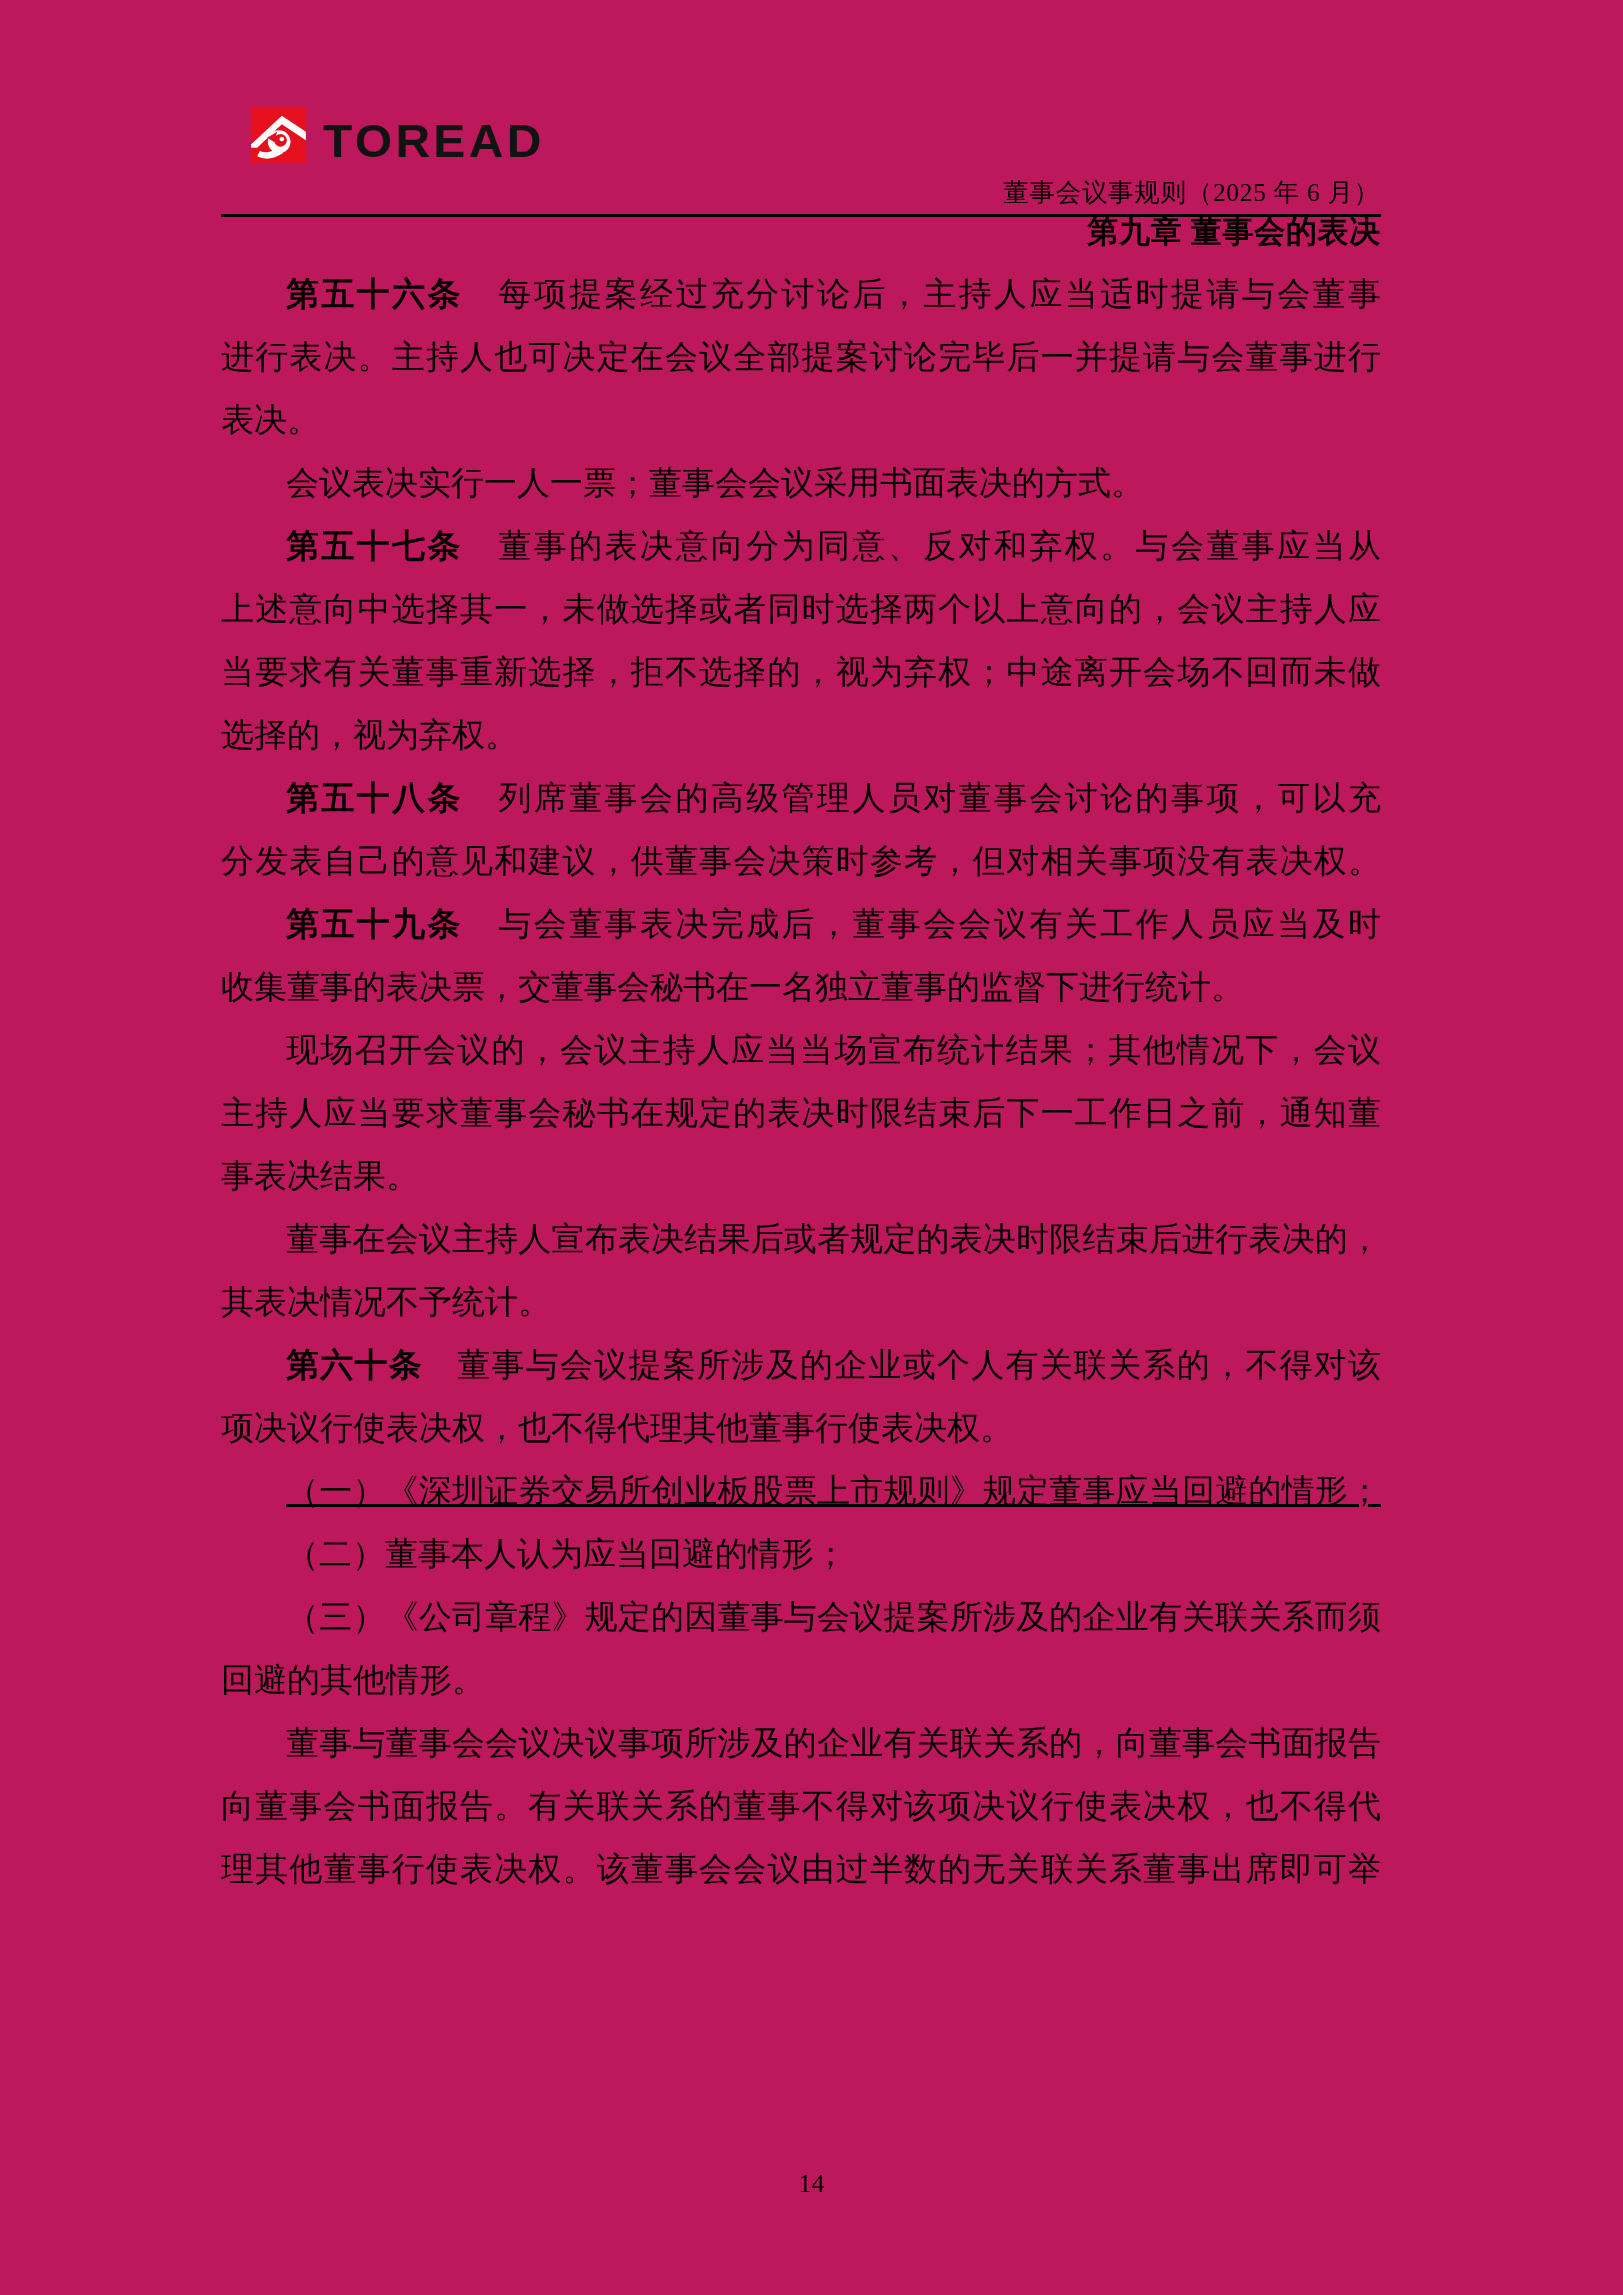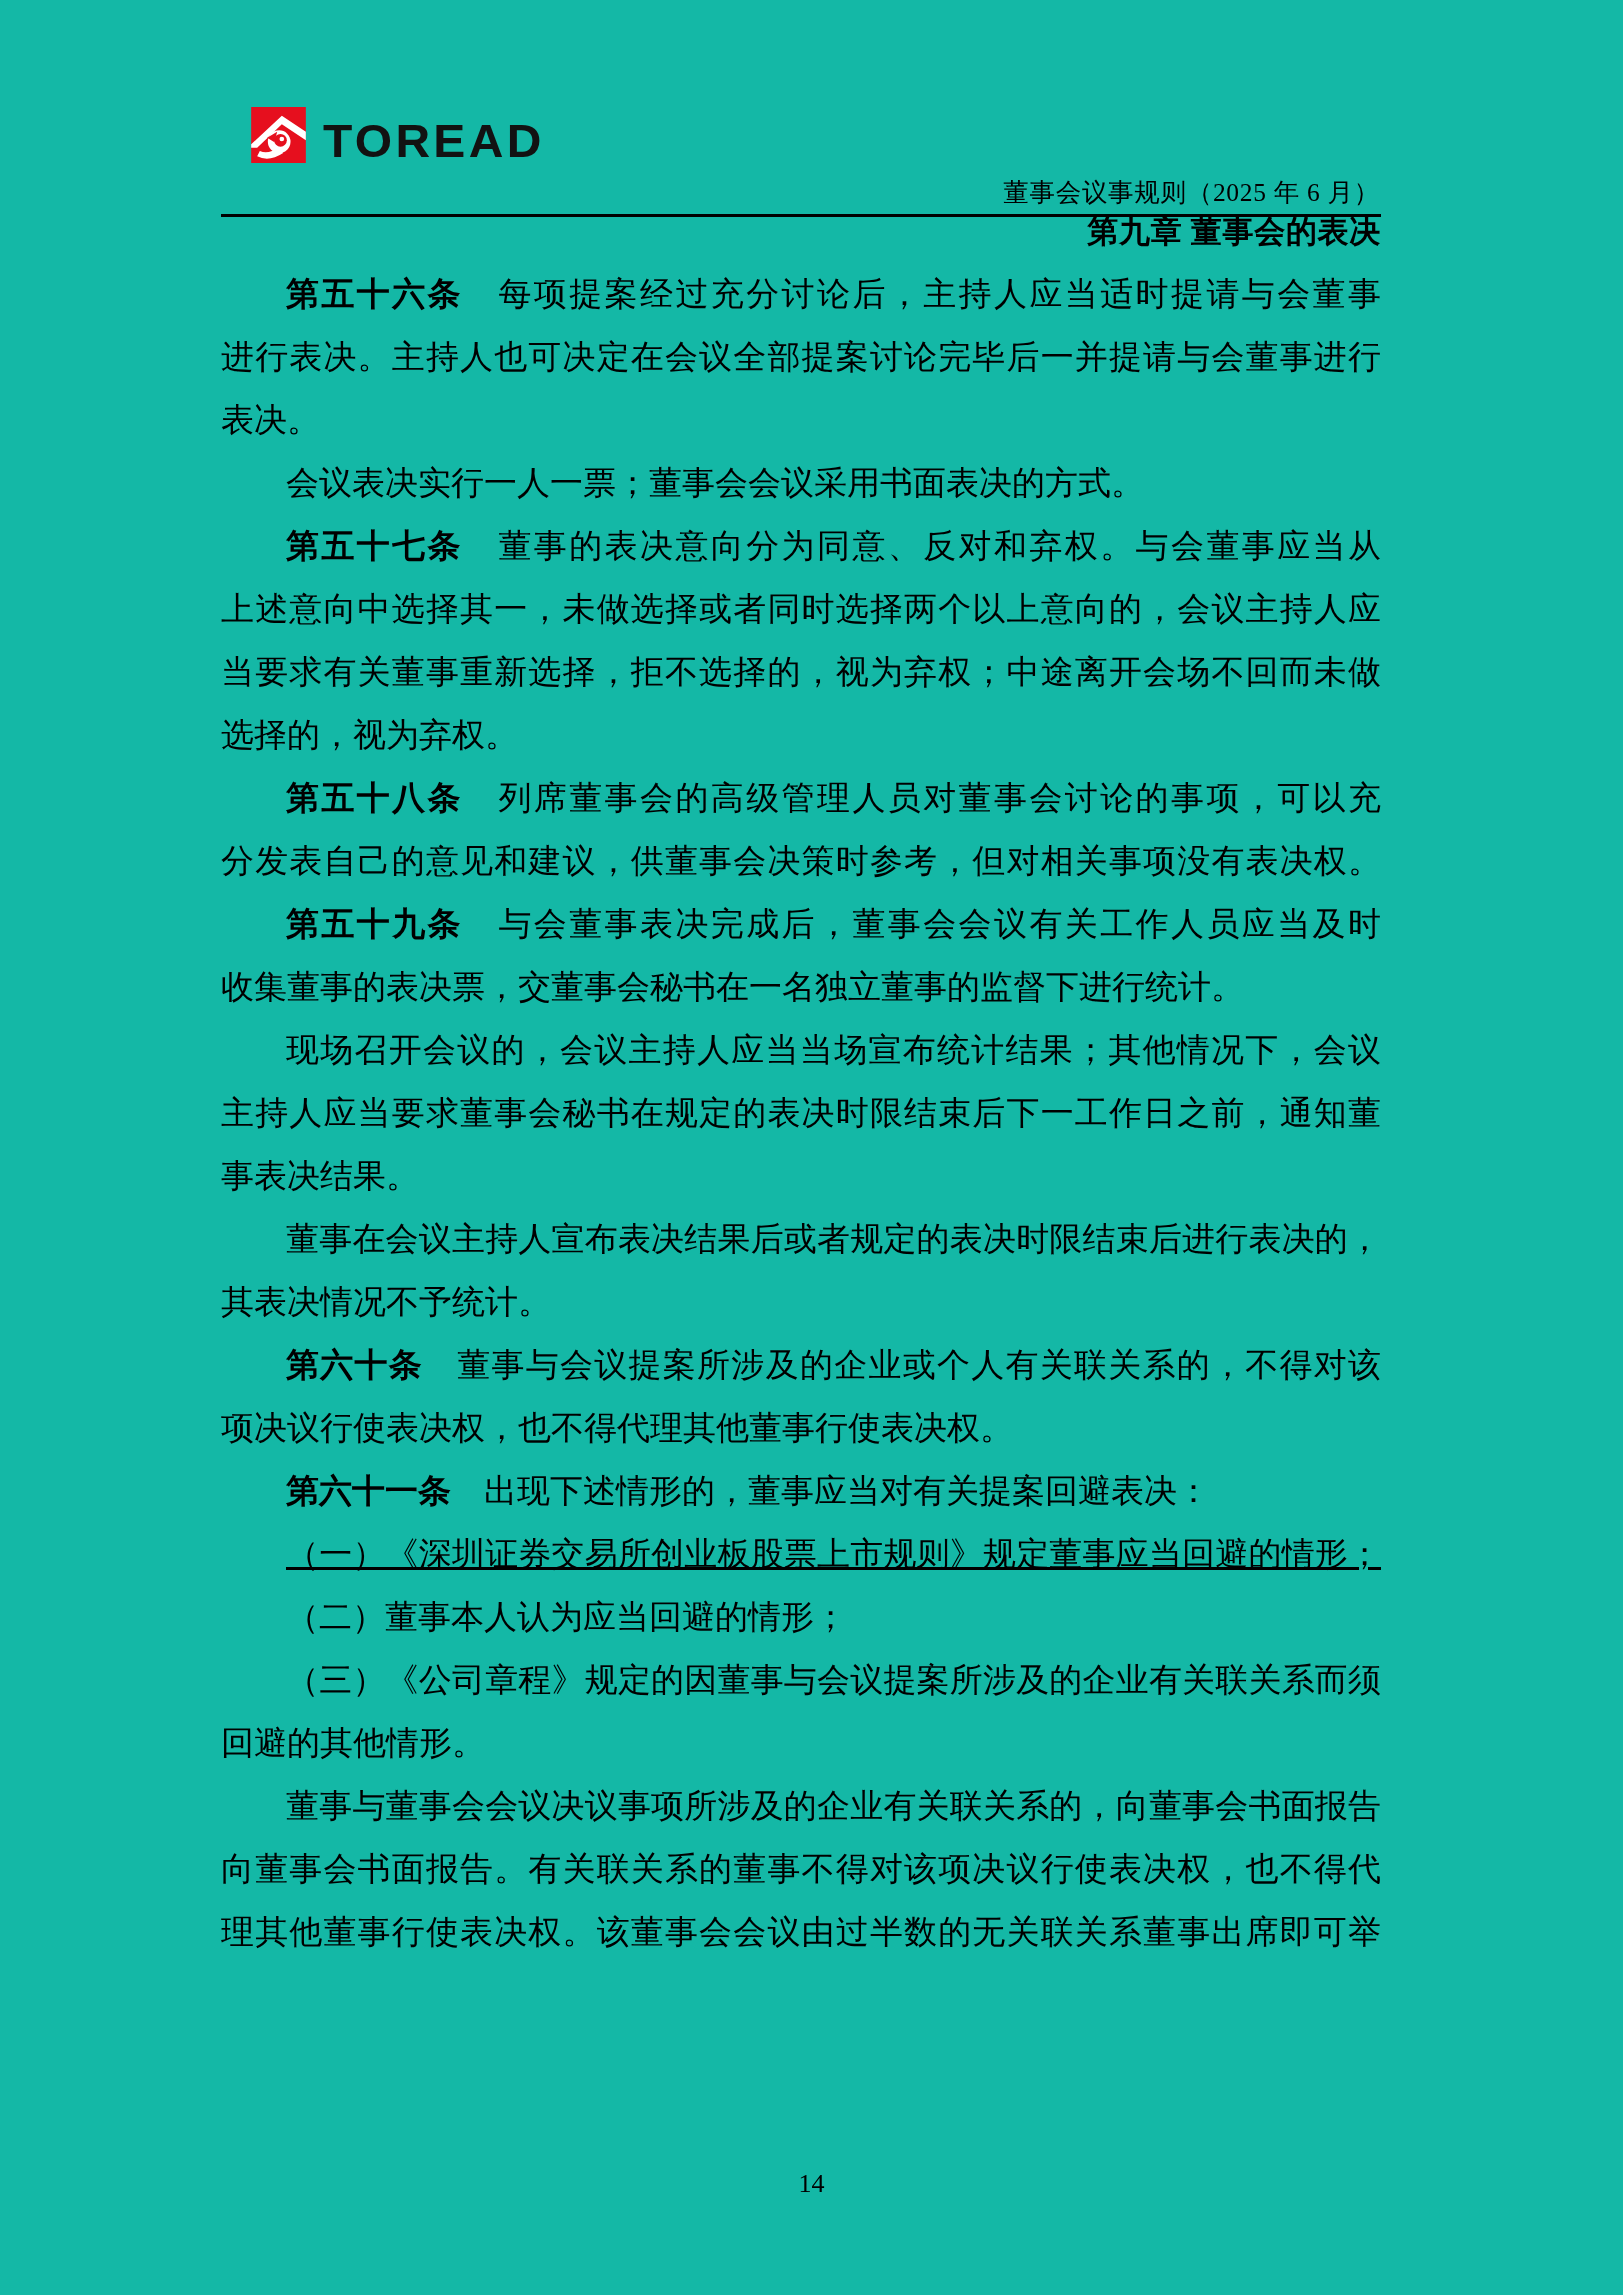--- a/index.html
+++ b/index.html
@@ -1,19 +1,19 @@
 <!DOCTYPE html>
 <html style="font-size:10.5px"><head>
 <meta charset="utf-8">
 <style>
   html,body{margin:0;padding:0;background:#888;}
   .page{
     position:relative;
     width:1623px;height:2295px;
-    background:#14b8a6;
+    background:#be185d;
     overflow:hidden;
     font-family:"Liberation Serif","DejaVu Serif",serif;
     color:#000;
   }
   
   .brand{position:absolute;left:251px;top:107px;display:flex;align-items:flex-start;}
   .brand svg{width:55px;height:56px;display:block;}
   .wordmark{
     font-family:"Liberation Sans","DejaVu Sans",sans-serif;
     font-weight:700;
@@ -111,21 +111,20 @@
         <div class="line justify">分发表自己的意见和建议，供董事会决策时参考，但对相关事项没有表决权。</div>
         <div class="line justify" style="text-indent: 65px;"><span class="term">第五十九条</span>　与会董事表决完成后，董事会会议有关工作人员应当及时</div>
         <div class="line wrapok">收集董事的表决票，交董事会秘书在一名独立董事的监督下进行统计。</div>
         <div class="line justify" style="text-indent: 65px;">现场召开会议的，会议主持人应当当场宣布统计结果；其他情况下，会议</div>
         <div class="line justify">主持人应当要求董事会秘书在规定的表决时限结束后下一工作日之前，通知董</div>
         <div class="line wrapok">事表决结果。</div>
         <div class="line justify" style="text-indent: 65px;">董事在会议主持人宣布表决结果后或者规定的表决时限结束后进行表决的，</div>
         <div class="line wrapok">其表决情况不予统计。</div>
         <div class="line justify" style="text-indent: 65px;"><span class="term">第六十条</span>　董事与会议提案所涉及的企业或个人有关联关系的，不得对该</div>
         <div class="line wrapok">项决议行使表决权，也不得代理其他董事行使表决权。</div>
-        <div class="line wrapok" style="text-indent: 65px;"><span class="term">第六十一条</span>　出现下述情形的，董事应当对有关提案回避表决：</div>
         <div class="line justify" style="text-indent: 65px; text-decoration: underline;">（一）《深圳证券交易所创业板股票上市规则》规定董事应当回避的情形；</div>
         <div class="line wrapok" style="text-indent: 65px;">（二）董事本人认为应当回避的情形；</div>
         <div class="line justify" style="text-indent: 65px;">（三）《公司章程》规定的因董事与会议提案所涉及的企业有关联关系而须</div>
         <div class="line wrapok">回避的其他情形。</div>
         <div class="line justify" style="text-indent: 65px;">董事与董事会会议决议事项所涉及的企业有关联关系的，向董事会书面报告</div>
         <div class="line justify">向董事会书面报告。有关联关系的董事不得对该项决议行使表决权，也不得代</div>
         <div class="line justify">理其他董事行使表决权。该董事会会议由过半数的无关联关系董事出席即可举</div>
       </div>
   </div>
 

